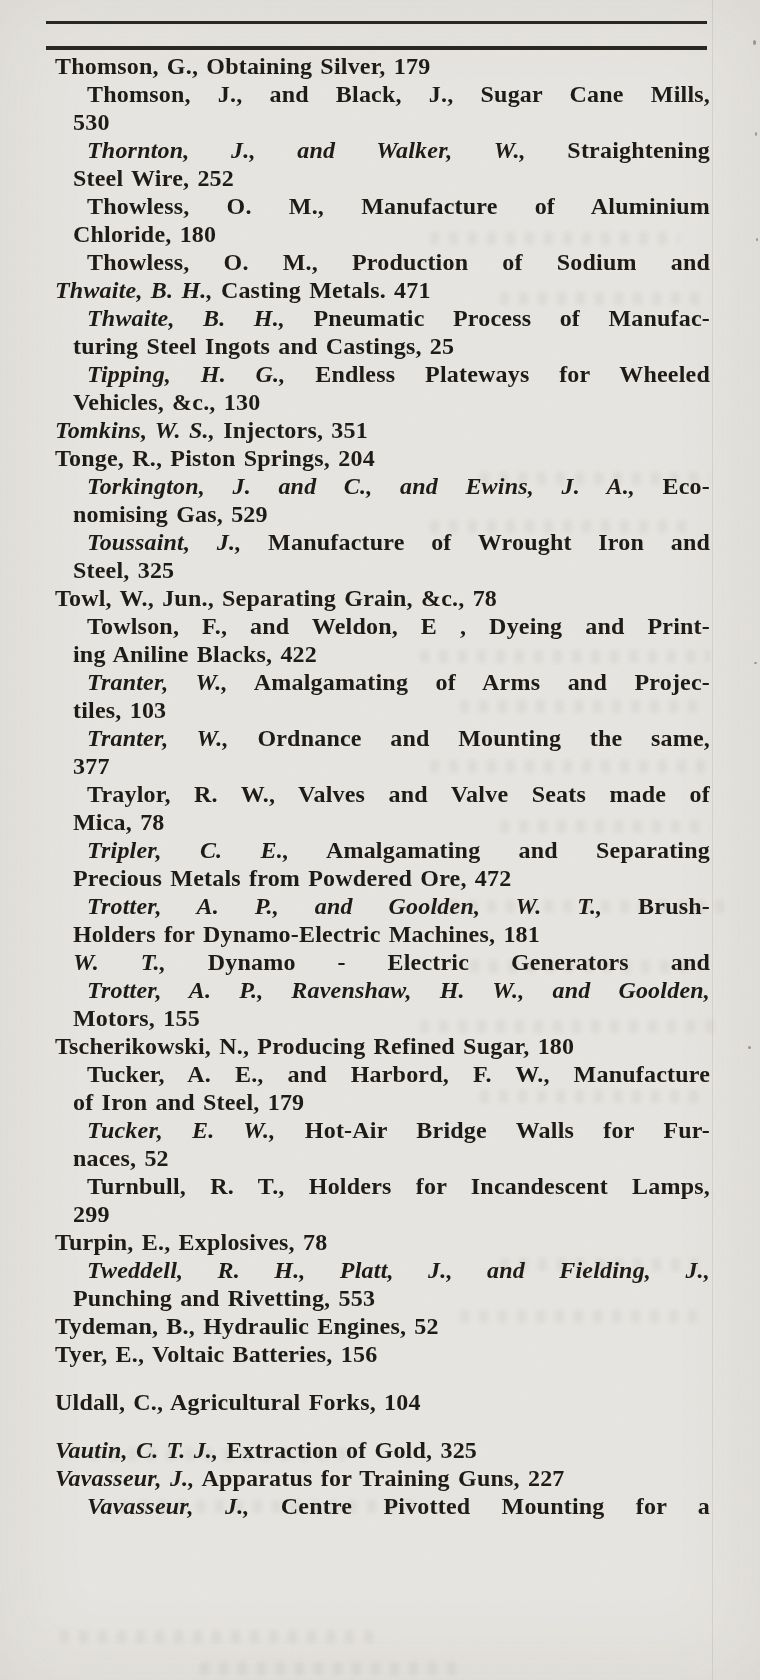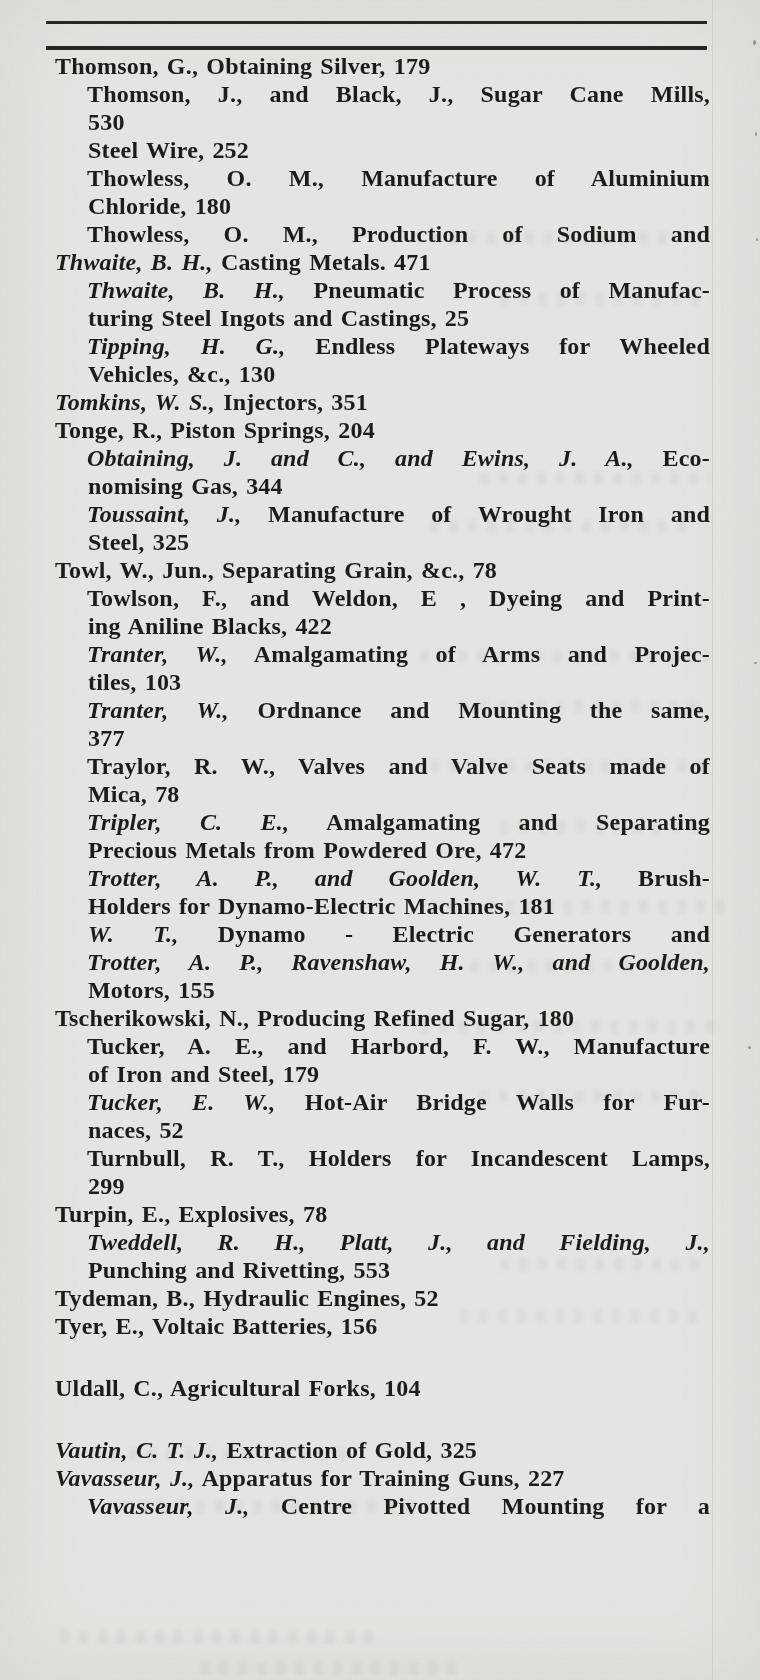--- a/index.html
+++ b/index.html
@@ -20,24 +20,24 @@
   .rule { position:absolute; left:46px; width:661px; background:var(--rule,#2a2722); }
   .rule-top    { top:21px; height:3px; }
   .rule-bottom { top:46px; height:4px; }
 
   .index {
     position:absolute; left:55px; top:52px; width:655px;
     font-size:24px; line-height:28px; font-weight:700;
     word-spacing:2px; letter-spacing:.2px;
   }
   .entry { margin:0; }
-  .entry.sp { margin-top:34px; }
+  .entry.sp { margin-top:20px; }
   .line { min-height:28px; }
   .line.jl { text-align:justify; text-align-last:justify;margin-left:32px; }
-  .line.cont { margin-left:33px; }
+  .line.cont { margin-left:18px; }
   .seg.it { font-style:italic; }
 
   .speck { position:absolute; background:#5d574b; border-radius:50%; opacity:.55; }
 
   .bleed {
     position:absolute; height:13px; border-radius:3px;
     background:repeating-linear-gradient(90deg, rgba(70,62,50,.9) 0 9px, transparent 9px 19px);
     opacity:.055; filter:blur(2px); pointer-events:none;
   }
 
@@ -64,20 +64,21 @@
 
   <main class="index" id="index-list">
       <div class="entry">
         <div class="line"><span class="seg">Thomson, G., Obtaining Silver, 179</span></div>
       </div>
       <div class="entry">
         <div class="line jl"><span class="seg">Thomson, J., and Black, J., Sugar Cane Mills,</span></div>
         <div class="line cont"><span class="seg">530</span></div>
       </div>
       <div class="entry">
+        <div class="line jl"><span class="seg it">Thornton, J., and Walker, W.,</span><span class="seg"> Straightening</span></div>
         <div class="line cont"><span class="seg">Steel Wire, 252</span></div>
       </div>
       <div class="entry">
         <div class="line jl"><span class="seg">Thowless, O. M., Manufacture of Aluminium</span></div>
         <div class="line cont"><span class="seg">Chloride, 180</span></div>
       </div>
       <div class="entry">
         <div class="line jl"><span class="seg">Thowless, O. M., Production of Sodium and</span></div>
       </div>
       <div class="entry">
@@ -91,22 +92,22 @@
         <div class="line jl"><span class="seg it">Tipping, H. G.,</span><span class="seg"> Endless Plateways for Wheeled</span></div>
         <div class="line cont"><span class="seg">Vehicles, &amp;c., 130</span></div>
       </div>
       <div class="entry">
         <div class="line"><span class="seg it">Tomkins, W. S.,</span><span class="seg"> Injectors, 351</span></div>
       </div>
       <div class="entry">
         <div class="line"><span class="seg">Tonge, R., Piston Springs, 204</span></div>
       </div>
       <div class="entry">
-        <div class="line jl"><span class="seg it">Obtaining, J. and C., and Ewins, J. A.,</span><span class="seg"> Eco-</span></div>
-        <div class="line cont"><span class="seg">nomising Gas, 344</span></div>
+        <div class="line jl"><span class="seg it">Torkington, J. and C., and Ewins, J. A.,</span><span class="seg"> Eco-</span></div>
+        <div class="line cont"><span class="seg">nomising Gas, 529</span></div>
       </div>
       <div class="entry">
         <div class="line jl"><span class="seg it">Toussaint, J.,</span><span class="seg"> Manufacture of Wrought Iron and</span></div>
         <div class="line cont"><span class="seg">Steel, 325</span></div>
       </div>
       <div class="entry">
         <div class="line"><span class="seg">Towl, W., Jun., Separating Grain, &amp;c., 78</span></div>
       </div>
       <div class="entry">
         <div class="line jl"><span class="seg">Towlson, F., and Weldon, E , Dyeing and Print-</span></div>

